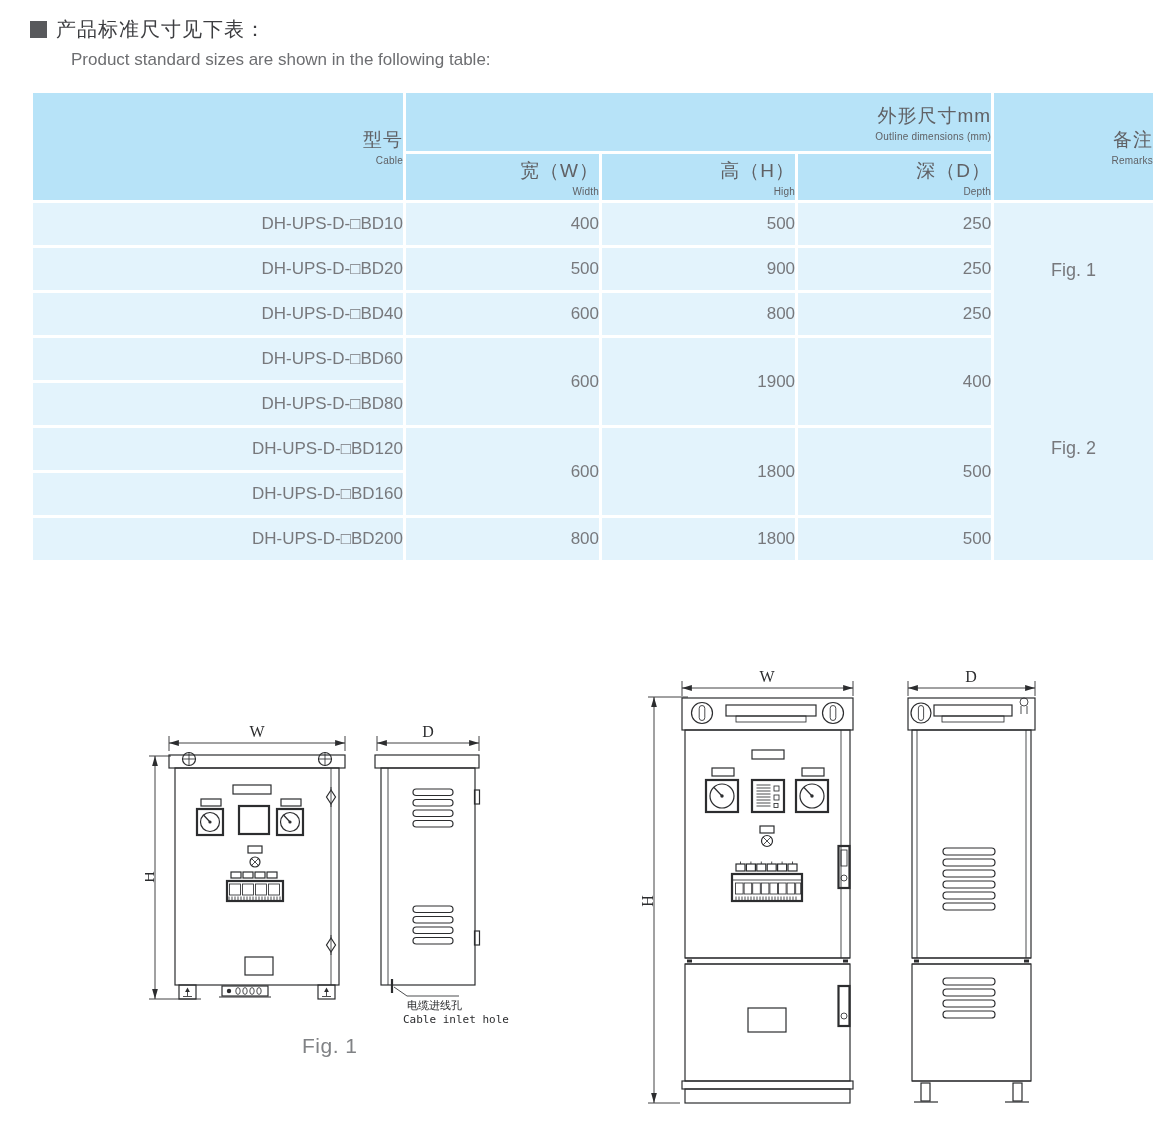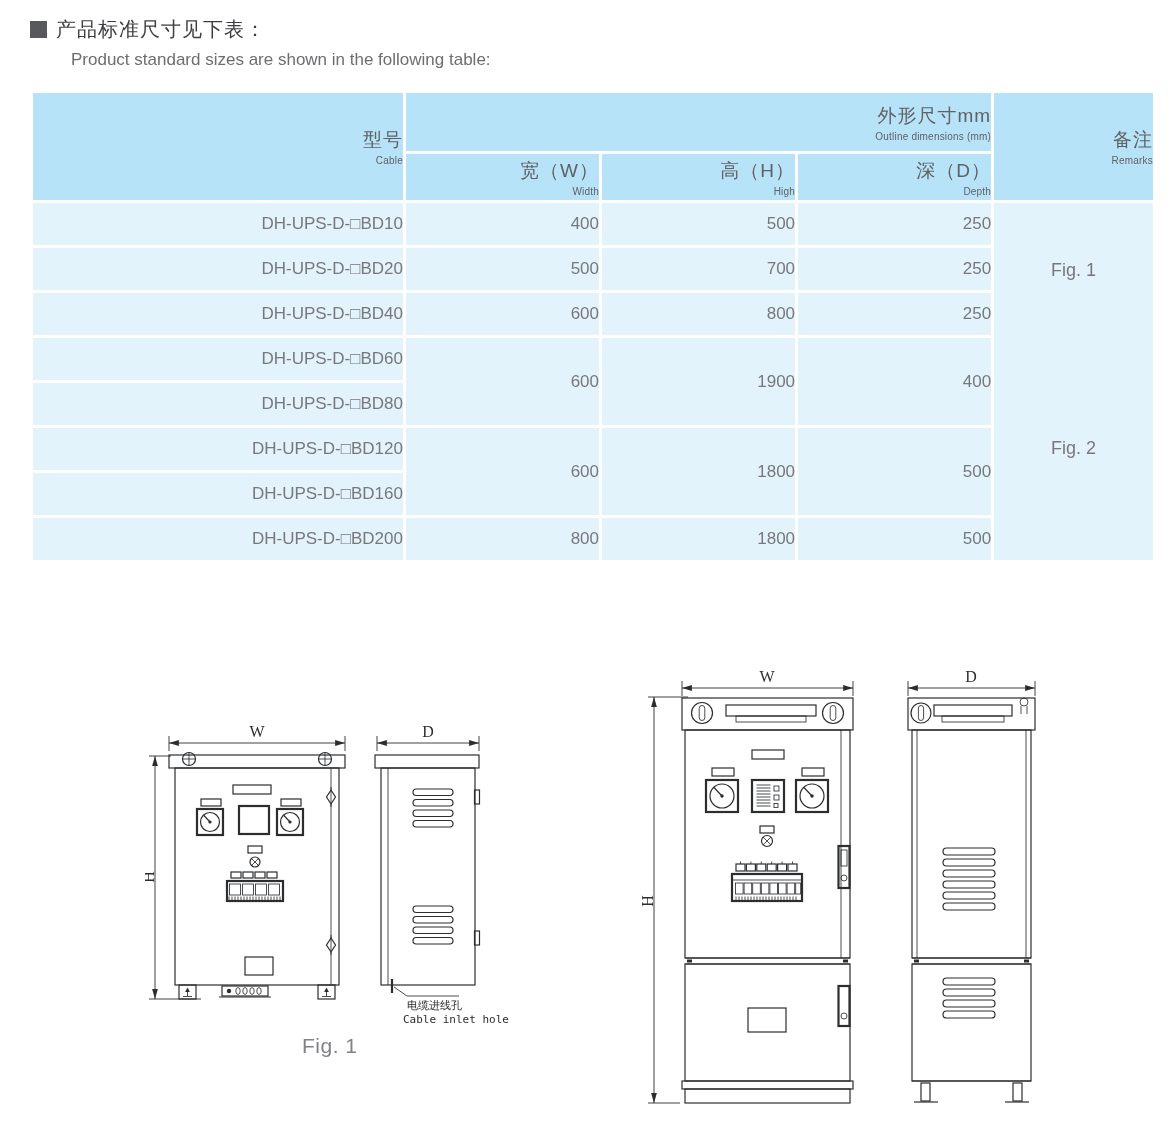--- a/index.html
+++ b/index.html
@@ -90,21 +90,21 @@
         <td class="bd">500</td>
         <td class="bd">250</td>
         <td class="bd remarks-cell" rowspan="8">
           <div class="rz rz1">Fig. 1</div>
           <div class="rz rz2">Fig. 2</div>
         </td>
       </tr>
       <tr class="r">
         <td class="bd">DH-UPS-D-□BD20</td>
         <td class="bd">500</td>
-        <td class="bd">700</td>
+        <td class="bd">900</td>
         <td class="bd">250</td>
       </tr>
       <tr class="r">
         <td class="bd">DH-UPS-D-□BD40</td>
         <td class="bd">600</td>
         <td class="bd">800</td>
         <td class="bd">250</td>
       </tr>
       <tr class="r">
         <td class="bd">DH-UPS-D-□BD60</td>

